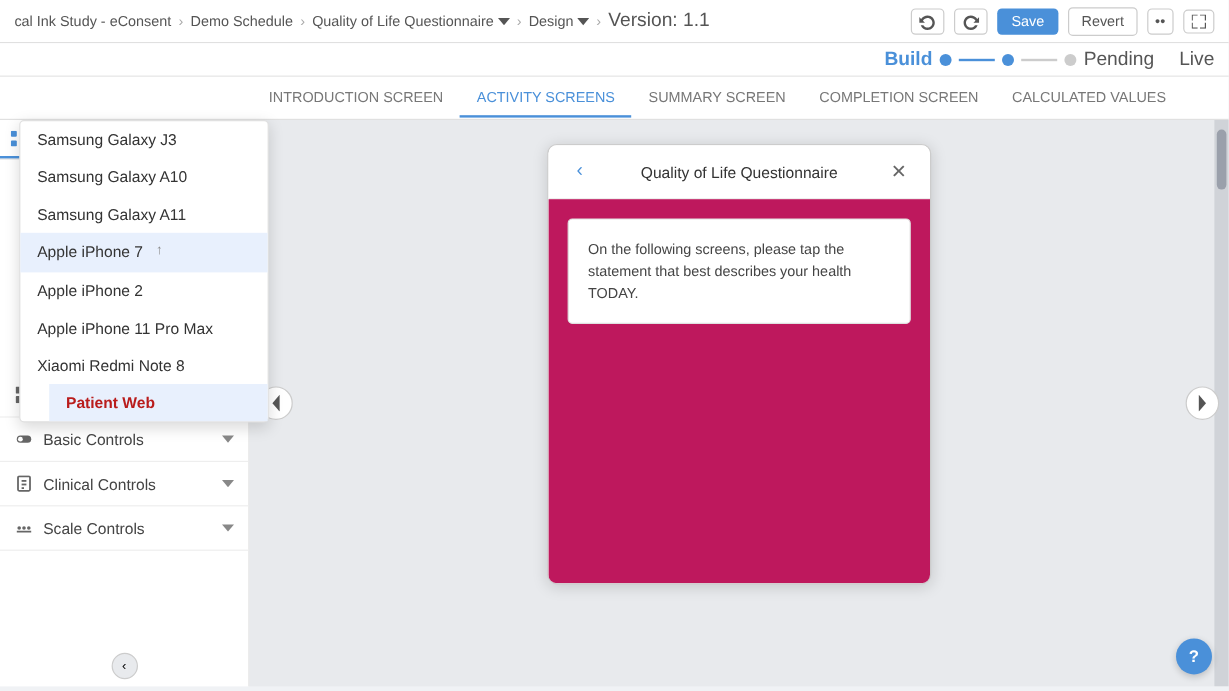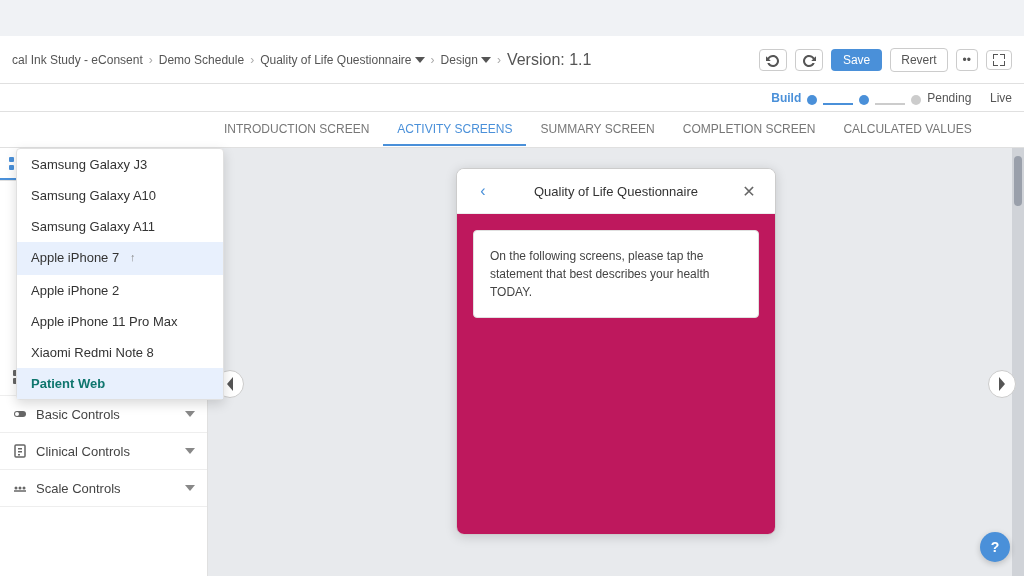--- a/index.html
+++ b/index.html
@@ -1,22 +1,22 @@
 <!DOCTYPE html>
 <html><head>
   <meta charset="utf-8">
   <style>
     * { box-sizing: border-box; margin: 0; padding: 0; }
     body { font-family: -apple-system, BlinkMacSystemFont, 'Segoe UI', sans-serif; font-size: 13px; background: #f0f2f5; overflow: hidden; width: 1024px; height: 576px; }
 
     
     .top-bar {
-      display: flex; align-items: center; height: 48px; background: #fff;
+      display: flex; align-items: center; height: 36px; background: #fff;
       border-bottom: 1px solid #e0e0e0; padding: 0 12px; gap: 6px;
-      font-size: 12px; color: #555; margin-top: 36px;
+      font-size: 12px; color: #555;
     }
     .top-bar .breadcrumb-separator { color: #aaa; }
     .top-bar .breadcrumb-link { color: #555; cursor: pointer; }
     .top-bar .dropdown-trigger { display: flex; align-items: center; gap: 3px; cursor: pointer; color: #555; }
     .top-bar .dropdown-trigger svg { width: 10px; height: 10px; }
     .top-bar-right { margin-left: auto; display: flex; align-items: center; gap: 8px; }
     .btn-icon { background: none; border: 1px solid #ccc; border-radius: 4px; padding: 3px 6px; cursor: pointer; color: #555; font-size: 12px; display: flex; align-items: center; }
     .btn-save { background: #4a90d9; color: #fff; border: none; border-radius: 4px; padding: 4px 12px; cursor: pointer; font-size: 12px; font-weight: 500; }
     .btn-revert { background: none; border: 1px solid #ccc; border-radius: 4px; padding: 4px 10px; cursor: pointer; font-size: 12px; color: #555; }
     .version-label { font-size: 16px; color: #555; }
@@ -51,21 +51,21 @@
     
     .dropdown-overlay {
       position: absolute; top: 0; left: 16px; width: 208px;
       background: #fff; border: 1px solid #e0e0e0; border-radius: 4px;
       box-shadow: 0 4px 12px rgba(0,0,0,0.15); z-index: 100;
     }
     .dropdown-item {
       padding: 8px 14px; font-size: 13px; color: #333; cursor: pointer;
     }
     .dropdown-item.highlighted { background: #e8f0fd; }
-    .dropdown-item.bold { font-weight: 700; color: #0f766e; background: #e8f0fd; }
+    .dropdown-item.bold { font-weight: 700; color: #b91c1c; background: #e8f0fd; margin-left: 24px; }
 
     
     .content-area {
       flex: 1; display: flex; flex-direction: column; align-items: center;
       background: #e8eaed; padding: 20px; overflow: hidden; position: relative;
     }
 
     
     .nav-arrow {
       position: absolute; top: 50%; transform: translateY(-50%);
@@ -150,21 +150,21 @@
     <button class="btn-icon">••</button>
     <button class="btn-icon">
       <svg width="12" height="12" viewBox="0 0 12 12" fill="currentColor">
           <path d="M1 1h4V0H0v5h1V1zm10 0V5h1V0H7v1h4zM1 11H5v1H0V7h1v4zm10-4v4H7v1h5V7h-1z"></path>
         </svg>
     </button>
   </div>
 </div>
 
 <div class="build-status-row">
-  <div style="display:flex;align-items:flex-end;gap:6px;font-size:12px;color:#555;">
+  <div style="display:flex;align-items:center;gap:6px;font-size:16px;color:#555;">
     <span style="color:#4a90d9;font-weight:600;">Build</span>
     <div style="width:10px;height:10px;border-radius:50%;background:#4a90d9;"></div>
     <div style="width:30px;height:2px;background:#4a90d9;"></div>
     <div style="width:10px;height:10px;border-radius:50%;background:#4a90d9;"></div>
     <div style="width:30px;height:2px;background:#ccc;"></div>
     <div style="width:10px;height:10px;border-radius:50%;background:#ccc;"></div>
     <span>Pending</span>
     &nbsp;&nbsp;
     <span>Live</span>
   </div>

